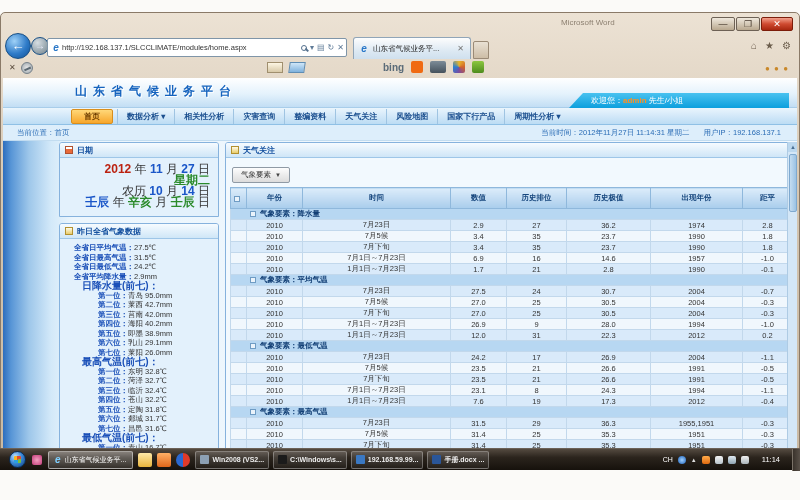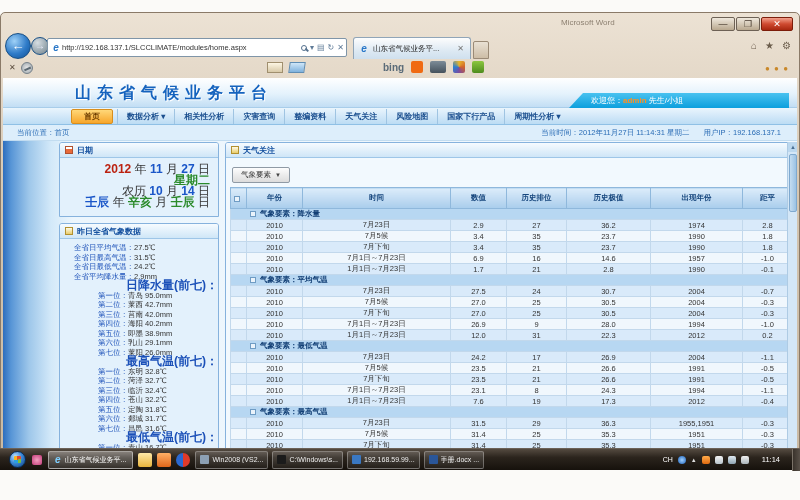--- a/index.html
+++ b/index.html
@@ -54,21 +54,21 @@
 .bing { font-size:10px; font-weight:bold; color:#5a6b78; letter-spacing:0px; }
 .sq-ico { width:12px; height:12px; border-radius:2px; }
 .dots { position:absolute; right:10px; top:4px; font-size:8px; color:#c9882a; letter-spacing:1px; }
 
 
 .viewport { position:absolute; top:65px; left:2px; right:2px; bottom:0;
   background:linear-gradient(90deg,#2d6dbd 0px,#5795d6 8px,#9ec7ea 26px,#d3e9f9 48px,#ecf6fd 70px,#f1f8fe 100%);
   overflow:hidden; }
 .site-header { position:relative; height:30px;
   background:linear-gradient(180deg,#ffffff,#e4f2fc 55%,#c2def4); border-bottom:1px solid #a8cdea; }
-.site-title { position:absolute; left:72px; top:5px; font-size:16px; font-weight:bold;
+.site-title { position:absolute; left:72px; top:5px; font-size:12px; font-weight:bold;
   color:#1563be; letter-spacing:6px; text-shadow:1px 1px 0 #fff; }
 .welcome { position:absolute; right:8px; top:15px; width:220px; height:15px;
   background:linear-gradient(#49c2f0,#0c9fdd); color:#fff; font-size:8px; line-height:15px;
   padding-left:22px; clip-path:polygon(14px 0,100% 0,100% 100%,0 100%); }
 .welcome b { color:#ff9020; }
 .site-nav { position:relative; height:17px; background:linear-gradient(#eaf5fd,#bcdcf4);
   border-bottom:1px solid #8fc0e5; display:flex; align-items:center; padding-left:68px; }
 .nav-item { font-size:8px; color:#1b4f8f; font-weight:bold; padding:2px 9px; position:relative; white-space:nowrap; }
 .nav-item + .nav-item { border-left:1px solid #9fc4e2; }
 .nav-item.active { background:linear-gradient(#ffd879,#f7a62b); border:1px solid #d98e1c; border-radius:2px;
@@ -88,23 +88,23 @@
 .panel-h .p-ico { width:8px; height:8px; border:1px solid #b05030; background:linear-gradient(#fff 40%,#e86a3a 40%); margin-right:4px; }
 .panel-h .p-ico2 { width:8px; height:8px; border:1px solid #b29130; background:linear-gradient(#fffbe8,#e8cc6a); margin-right:4px; }
 .panel-h .p-title { font-size:8px; font-weight:bold; color:#134f9e; }
 .date-body { padding:6px 8px 8px 0; text-align:right; font-size:12px; line-height:11px; color:#333; }
 .nb { color:#1a56c8; font-weight:bold; }
 .nr { color:#bb2211; font-weight:bold; }
 .ng { color:#2a8a2a; font-weight:bold; }
 .weather-body { padding:4px 0 4px 0; }
 .w-line { font-size:7.5px; line-height:9.5px; white-space:nowrap; padding-left:14px; }
 .w-line.rank { padding-left:38px; }
-.w-label { color:#1b50b8; font-weight:normal; }
+.w-label { color:#1b50b8; font-weight:bold; }
 .w-val { color:#333; }
-.w-group { font-size:12px; line-height:9.5px; padding-left:22px; color:#1b50b8; font-weight:bold;text-align:right; }
+.w-group { font-size:10px; line-height:9.5px; padding-left:22px; color:#1b50b8; font-weight:bold; }
 
 
 .main { flex:1; margin-left:6px; display:flex; flex-direction:column; }
 .main .panel-main { background:#f2f9fe; border:1px solid #86b2dd; border-radius:3px 3px 0 0; flex:1; overflow:hidden; }
 .btn-row { padding:5px 0 4px 6px; }
 .filter-btn { display:inline-flex; align-items:center; gap:4px; font-size:7.5px; color:#333;
   background:linear-gradient(#fdfdfd,#dcdcdc); border:1px solid #8f9aa5; border-radius:2px; padding:2px 8px; }
 .filter-btn .car { font-size:6px; color:#444; }
 table.grid { width:calc(100% - 8px); margin:0 4px; border-collapse:collapse; table-layout:fixed; }
 .grid th { height:13px; background:linear-gradient(#dcecfa,#a9cdec); color:#17477e; font-size:7.5px;

